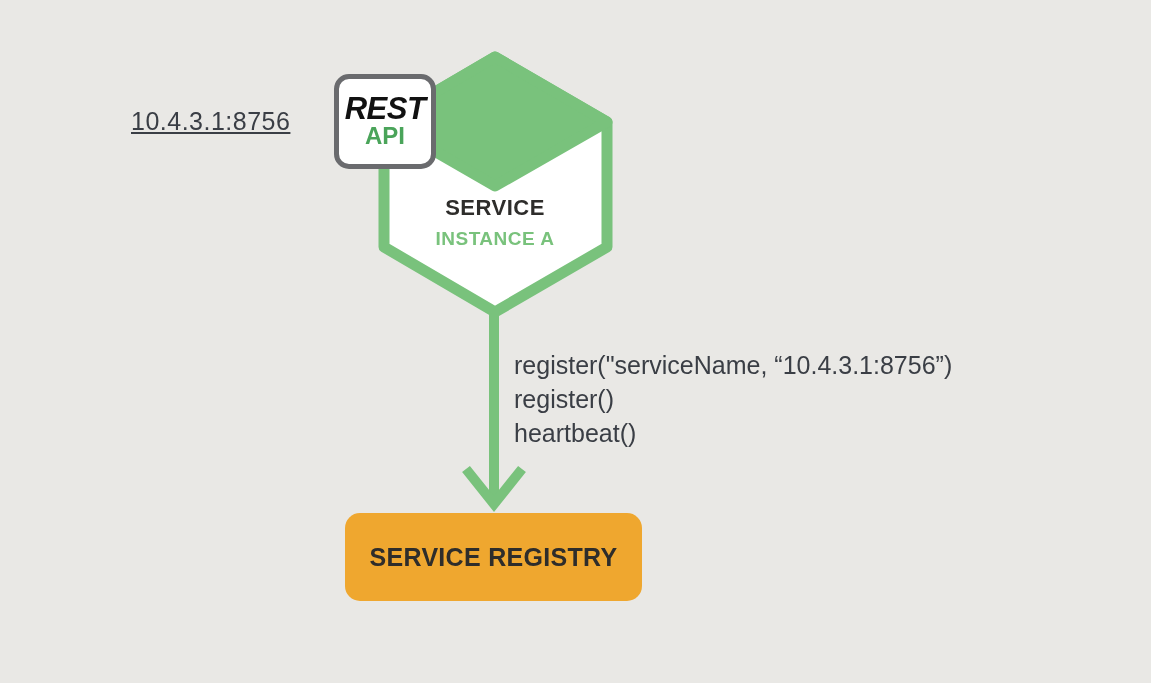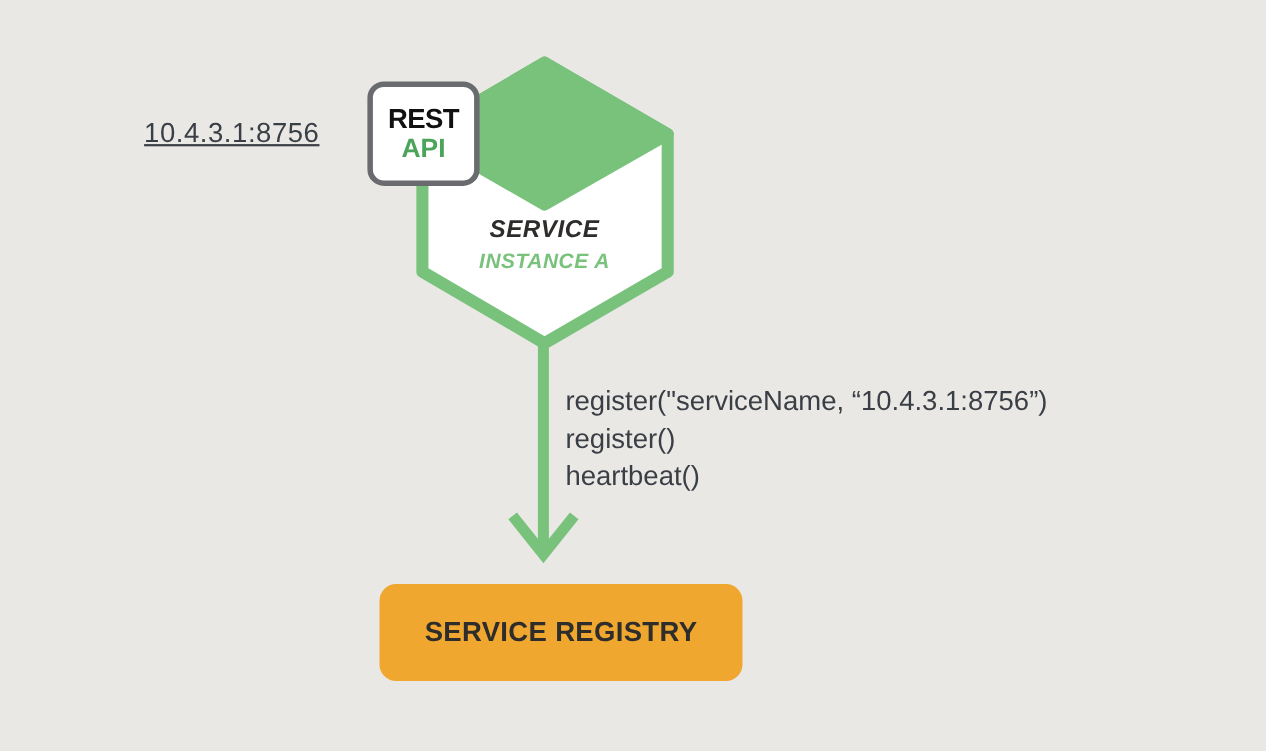--- a/index.html
+++ b/index.html
@@ -47,37 +47,37 @@
     border:5px solid var(--gray-border);
     border-radius:15px;
     display:flex;
     flex-direction:column;
     align-items:center;
     justify-content:center;
     line-height:27px;
     text-align:center;
   }
   .badge .rest{
-    font-size:25px;
+    font-size:31px;
     font-weight:700;
     letter-spacing:-0.5px;
     color:#111111;
+    font-style:italic;
   }
   .badge .api{
     font-size:24px;
     font-weight:700;
     color:var(--green-dark);
   }
   .hex-label{
     position:absolute;
     left:375px;
     top:195px;
     width:240px;
     text-align:center;
-    font-style:italic;
   }
   .hex-label .title{
     font-size:22px;
     font-weight:700;
     letter-spacing:0.5px;
     color:var(--ink-strong);
   }
   .hex-label .subtitle{
     margin-top:7px;
     font-size:19px;
@@ -90,28 +90,27 @@
     left:514px;
     top:348px;
     font-size:25px;
     line-height:34px;
     color:var(--ink);
   }
   .registry{
     position:absolute;
     left:345px;
     top:513px;
-    width:330px;
+    width:297px;
     height:88px;
     background:var(--orange);
     border-radius:15px;
     display:flex;
     align-items:center;
     justify-content:center;
-    margin-top:18px;
   }
   .registry .label{
     font-size:25px;
     font-weight:700;
     letter-spacing:0.3px;
     color:var(--ink-strong);
   }
 </style>
 </head>
 <body>

